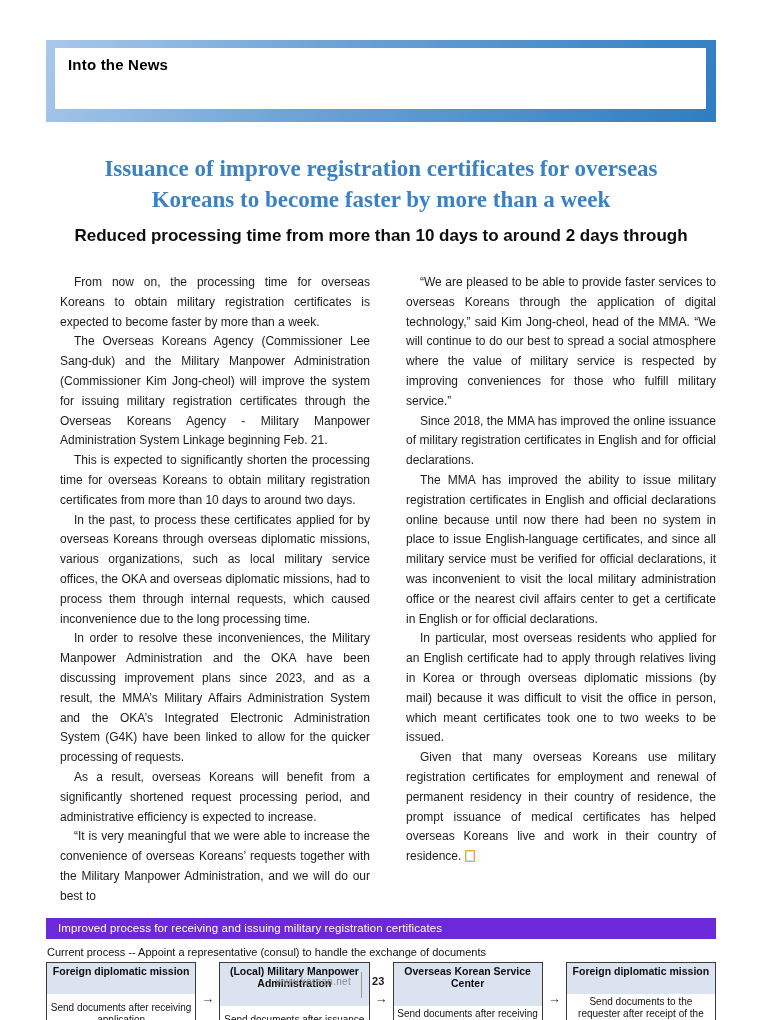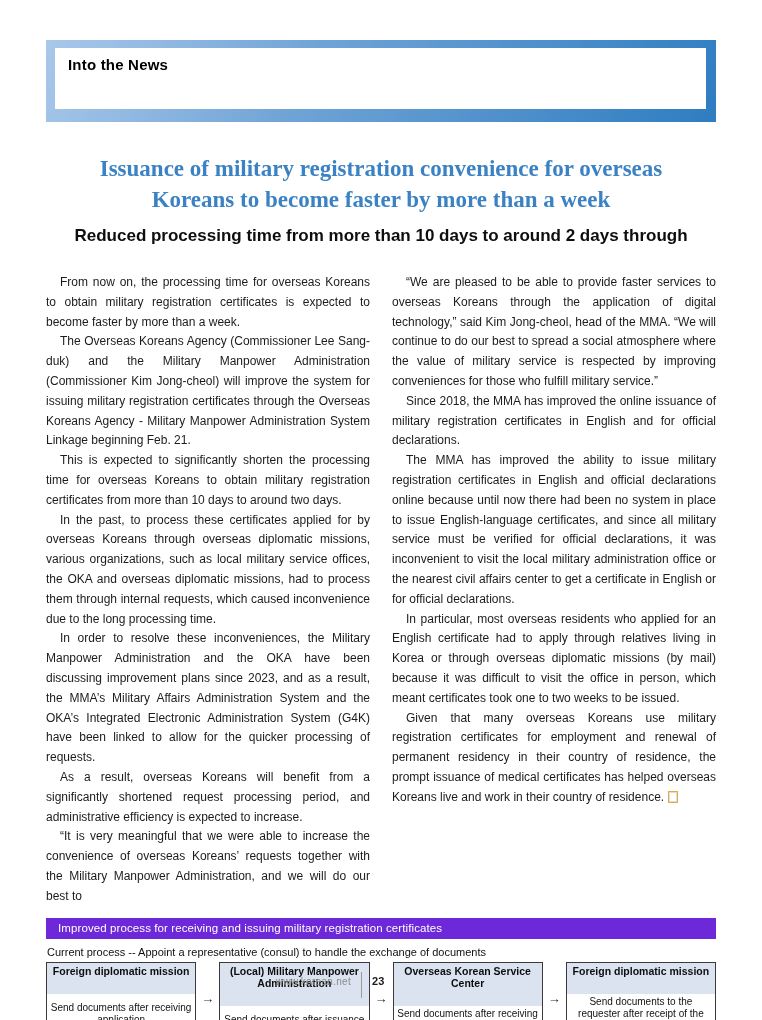--- a/index.html
+++ b/index.html
@@ -25,21 +25,21 @@
     font-family:"Liberation Serif", serif; font-weight:bold;
     font-size:23px; line-height:31px; color:#3b82c4;
   }
   .subhead {
     margin-top:9px; text-align:center;
     font-size:17px; line-height:24px; color:#0e0e0e;
   }
 
   
   .columns { display:flex; gap:22px; margin-top:25px; }
-  .col { width:324px; font-size:12px; line-height:19.8px; text-align:justify; color:#1b1b1b; }
+  .col { width:324px; font-size:12px; line-height:19.8px; text-align:justify; color:#1b1b1b;margin-left:14px; }
   .col p { text-indent:14px; }
   .col p.no-indent { text-indent:0; }
 
   .end-mark {
     display:inline-block; width:10px; height:12px; margin-left:4px; vertical-align:-2px;
     border:1px solid #f0a830; box-shadow:0 0 0 1px #cfe0f2 inset; background:#fff;
     text-align:center; overflow:hidden;
   }
   .end-mark-glyph { display:block; font-size:7px; line-height:11px; color:#3b82c4; font-weight:bold; }
 
@@ -83,21 +83,21 @@
 
 <div class="content">
 
   <div class="news-frame">
     <div class="news-frame-inner">
       <div class="news-label">Into the News</div>
     </div>
   </div>
 
   <h1 class="headline">
-    <span>Issuance of military registration convenience for overseas</span><br>
+    <span>Issuance of improve registration certificates for overseas</span><br>
     <span>Koreans to become faster by more than a week</span>
   </h1>
   <h2 class="subhead">
     <span>Reduced processing time from more than 10 days to around 2 days through</span><br>
   </h2>
 
   <div class="columns">
     <div class="col">
       <p>From now on, the processing time for overseas Koreans to obtain military registration certificates is expected to become faster by more than a week.</p>
       <p>The Overseas Koreans Agency (Commissioner Lee Sang-duk) and the Military Manpower Administration (Commissioner Kim Jong-cheol) will improve the system for issuing military registration certificates through the Overseas Koreans Agency - Military Manpower Administration System Linkage beginning Feb. 21.</p>

